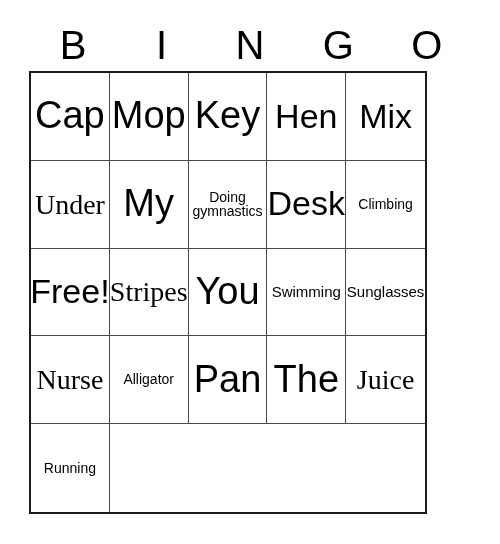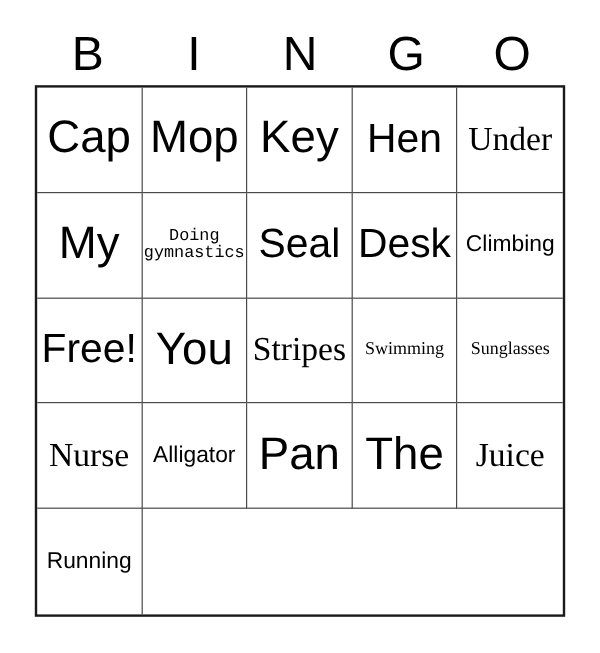--- a/index.html
+++ b/index.html
@@ -42,21 +42,21 @@
     font-weight: 400;
     letter-spacing: 0;
     color: #000000;
   }
 
   
   #grid {
     position: absolute;
     left: 29px;
     top: 71px;
-    width: 442px;
+    width: 398px;
     height: 443px;
     box-sizing: border-box;
     border: 2px solid #1a1a1a;
     display: grid;
     grid-template-columns: repeat(5, 1fr);
     grid-template-rows: repeat(5, 1fr);
   }
   .cell {
     box-sizing: border-box;
     border-right: 1px solid #4a4a4a;
@@ -74,23 +74,23 @@
   .cell-text {
     line-height: 1.05;
     color: #000000;
     white-space: pre-line;
   }
 
   
   .fs-xl { font-size: 38px; }
   .fs-lg { font-size: 34px; }
   .fs-md { font-size: 28px; font-family: Liberation Serif, serif; }
-  .fs-sm { font-size: 19px; }
-  .fs-xs { font-size: 15px; font-family: Liberation Serif, serif; }
-  .fs-xxs { font-size: 14px; font-family: Liberation Mono, monospace; }
+  .fs-sm { font-size: 14px; }
+  .fs-xs { font-size: 15px; }
+  .fs-xxs { font-size: 14px; }
 </style>
 </head>
 <body>
 
 <div id="card">
 
   <div id="header-row">
     <div class="header-cell">B</div>
     <div class="header-cell">I</div>
     <div class="header-cell">N</div>
@@ -105,50 +105,50 @@
       </div>
     <div class="cell">
         <span class="cell-text fs-xl">Mop</span>
       </div>
     <div class="cell">
         <span class="cell-text fs-xl">Key</span>
       </div>
     <div class="cell">
         <span class="cell-text fs-lg">Hen</span>
       </div>
+    <div class="cell">
+        <span class="cell-text fs-lg">Mix</span>
+      </div>
 
     <div class="cell">
         <span class="cell-text fs-md">Under</span>
       </div>
     <div class="cell">
         <span class="cell-text fs-xl">My</span>
       </div>
     <div class="cell">
         <span class="cell-text fs-xxs">Doing
 gymnastics</span>
-      </div>
-    <div class="cell">
-        <span class="cell-text fs-lg">Seal</span>
       </div>
 
     <div class="cell">
         <span class="cell-text fs-lg">Desk</span>
       </div>
     <div class="cell">
         <span class="cell-text fs-sm">Climbing</span>
       </div>
     <div class="cell">
         <span class="cell-text fs-lg">Free!</span>
       </div>
 
     <div class="cell">
-        <span class="cell-text fs-xl">You</span>
+        <span class="cell-text fs-md">Stripes</span>
       </div>
     <div class="cell">
-        <span class="cell-text fs-md">Stripes</span>
+        <span class="cell-text fs-xl">You</span>
       </div>
     <div class="cell">
         <span class="cell-text fs-xs">Swimming</span>
       </div>
     <div class="cell">
         <span class="cell-text fs-xs">Sunglasses</span>
       </div>
     <div class="cell">
         <span class="cell-text fs-md">Nurse</span>
       </div>

